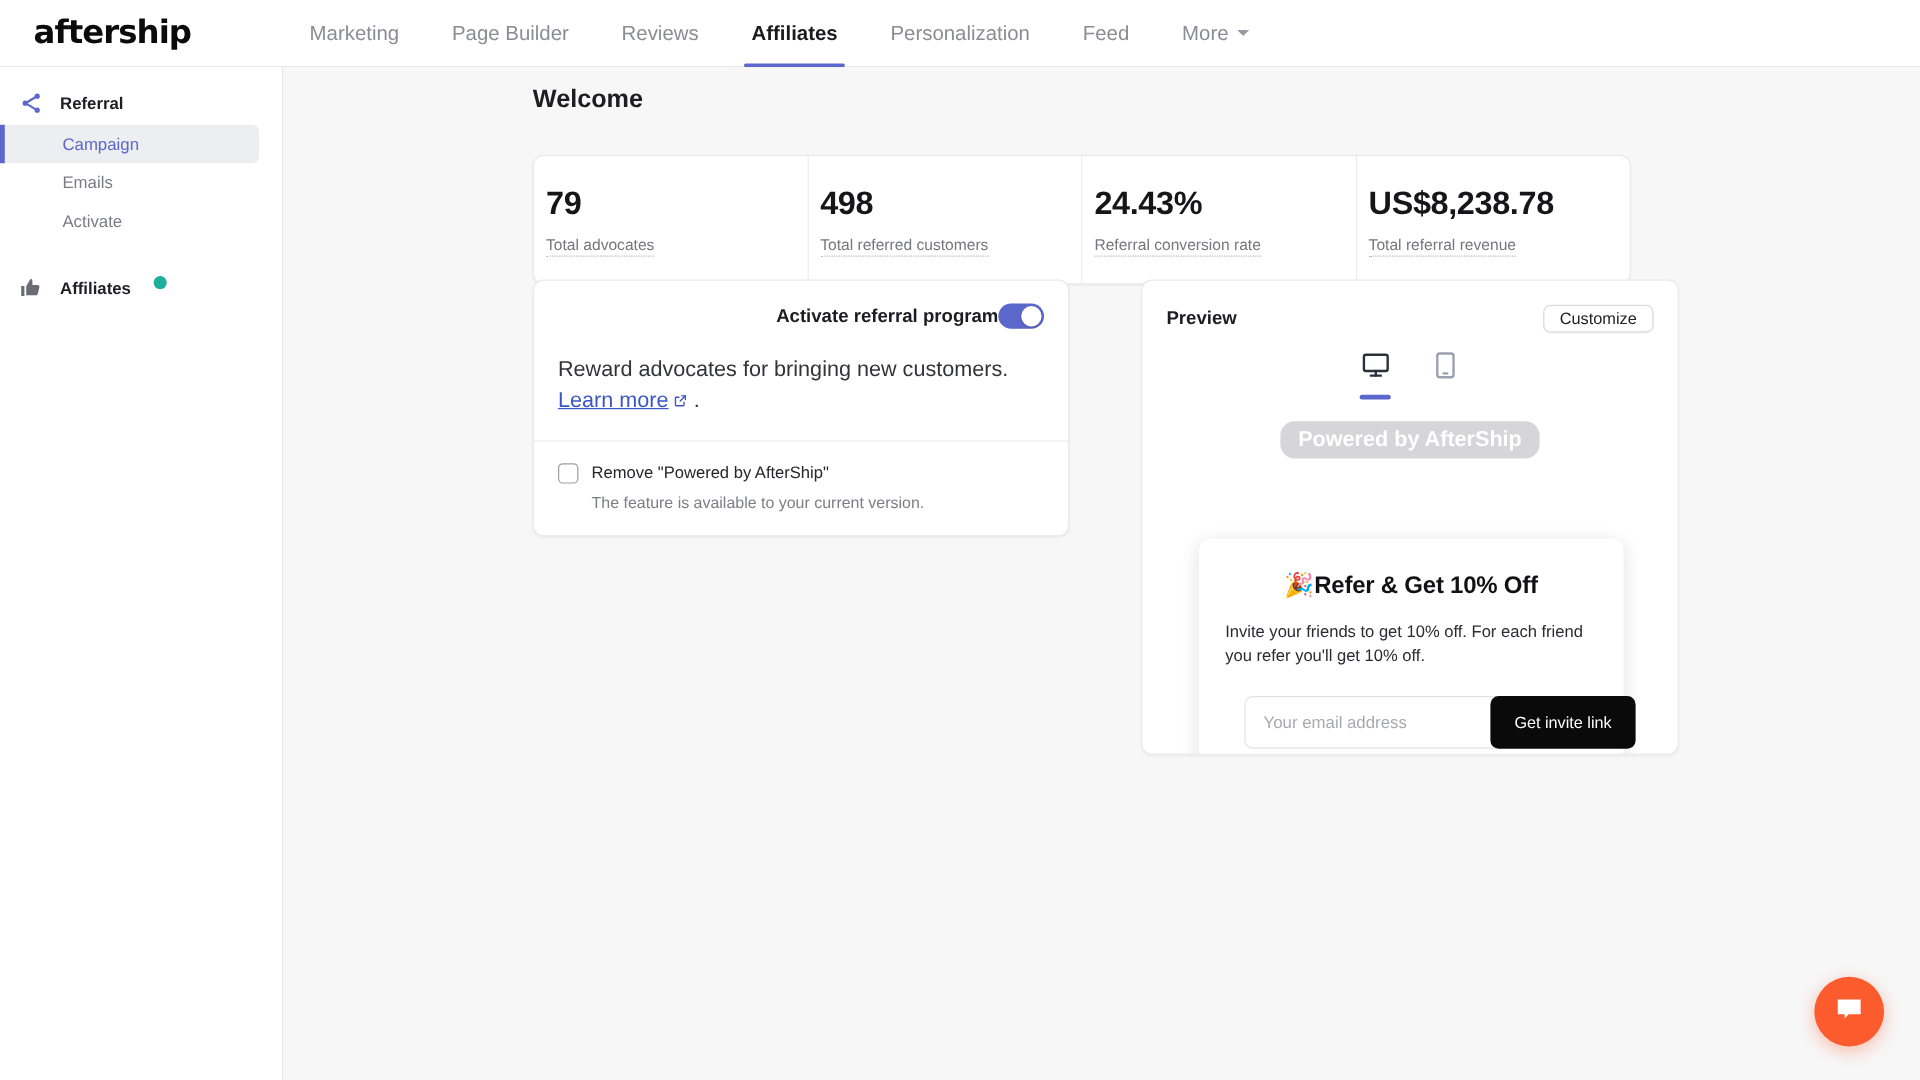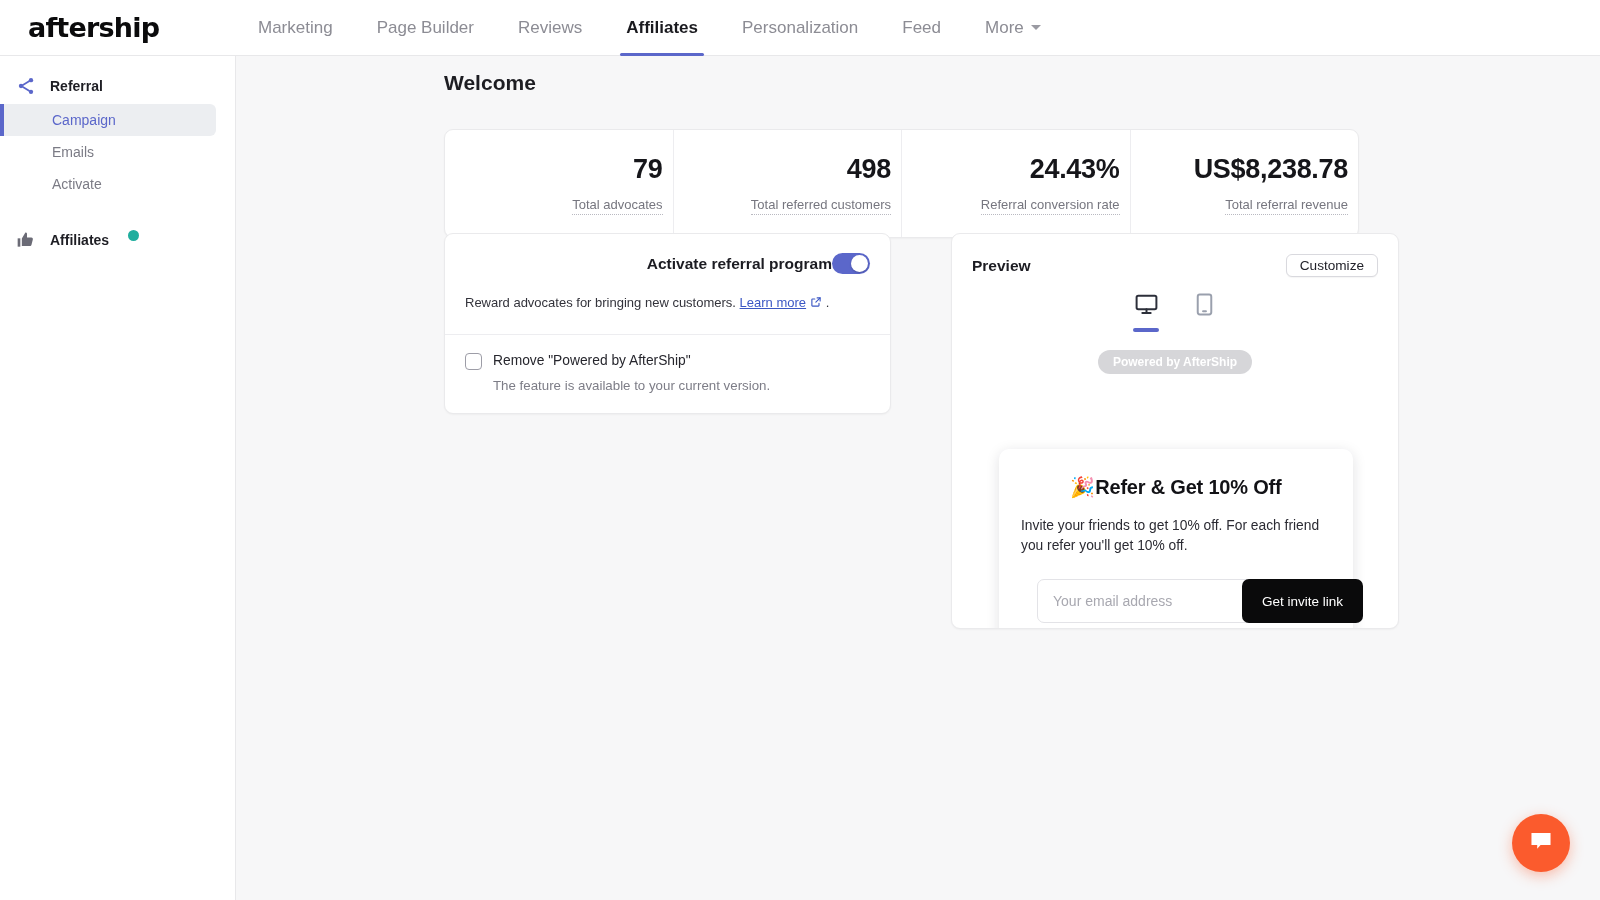--- a/index.html
+++ b/index.html
@@ -150,21 +150,21 @@
     width: 915px;
     background: #ffffff;
     border: 1px solid #eaeaec;
     border-radius: 9px;
     display: flex;
     box-shadow: 0 1px 2px rgba(16,16,30,.04);
   }
   .stat {
     flex: 1;
     padding: 24px 10px 22px;
-    text-align: right;
+    text-align: left;
     border-right: 1px solid #ededf0;
   }
   .stat:last-child { border-right: none; }
   .stat-value {
     font-size: 27px;
     font-weight: 700;
     color: #16161a;
     letter-spacing: -0.3px;
     margin-bottom: 10px;
   }
@@ -211,21 +211,21 @@
   .toggle .knob {
     position: absolute;
     top: 2px; right: 2px;
     width: 17px; height: 17px;
     border-radius: 50%;
     background: #ffffff;
     box-shadow: 0 1px 2px rgba(0,0,0,.2);
   }
   .activate-desc {
     margin-top: 20px;
-    font-size: 13px;
+    font-size: 18px;
     color: #33333b;
     line-height: 1.45;
   }
   .link {
     color: #3b57c4;
     text-decoration: underline;
     cursor: pointer;
   }
   .ext-icon {
     display: inline-block;
@@ -300,21 +300,21 @@
     background: transparent;
     margin-top: 7px;
   }
   .device.active .bar { background: #5b67ca; }
 
   .powered-pill {
     margin: 18px auto 0;
     width: fit-content;
     background: #d6d6d9;
     color: #ffffff;
-    font-size: 12px;
+    font-size: 18px;
     font-weight: 600;
     border-radius: 12px;
     padding: 5px 15px;
   }
 
   .promo {
     position: absolute;
     left: 47px; top: 215px;
     width: 354px;
     background: #ffffff;

